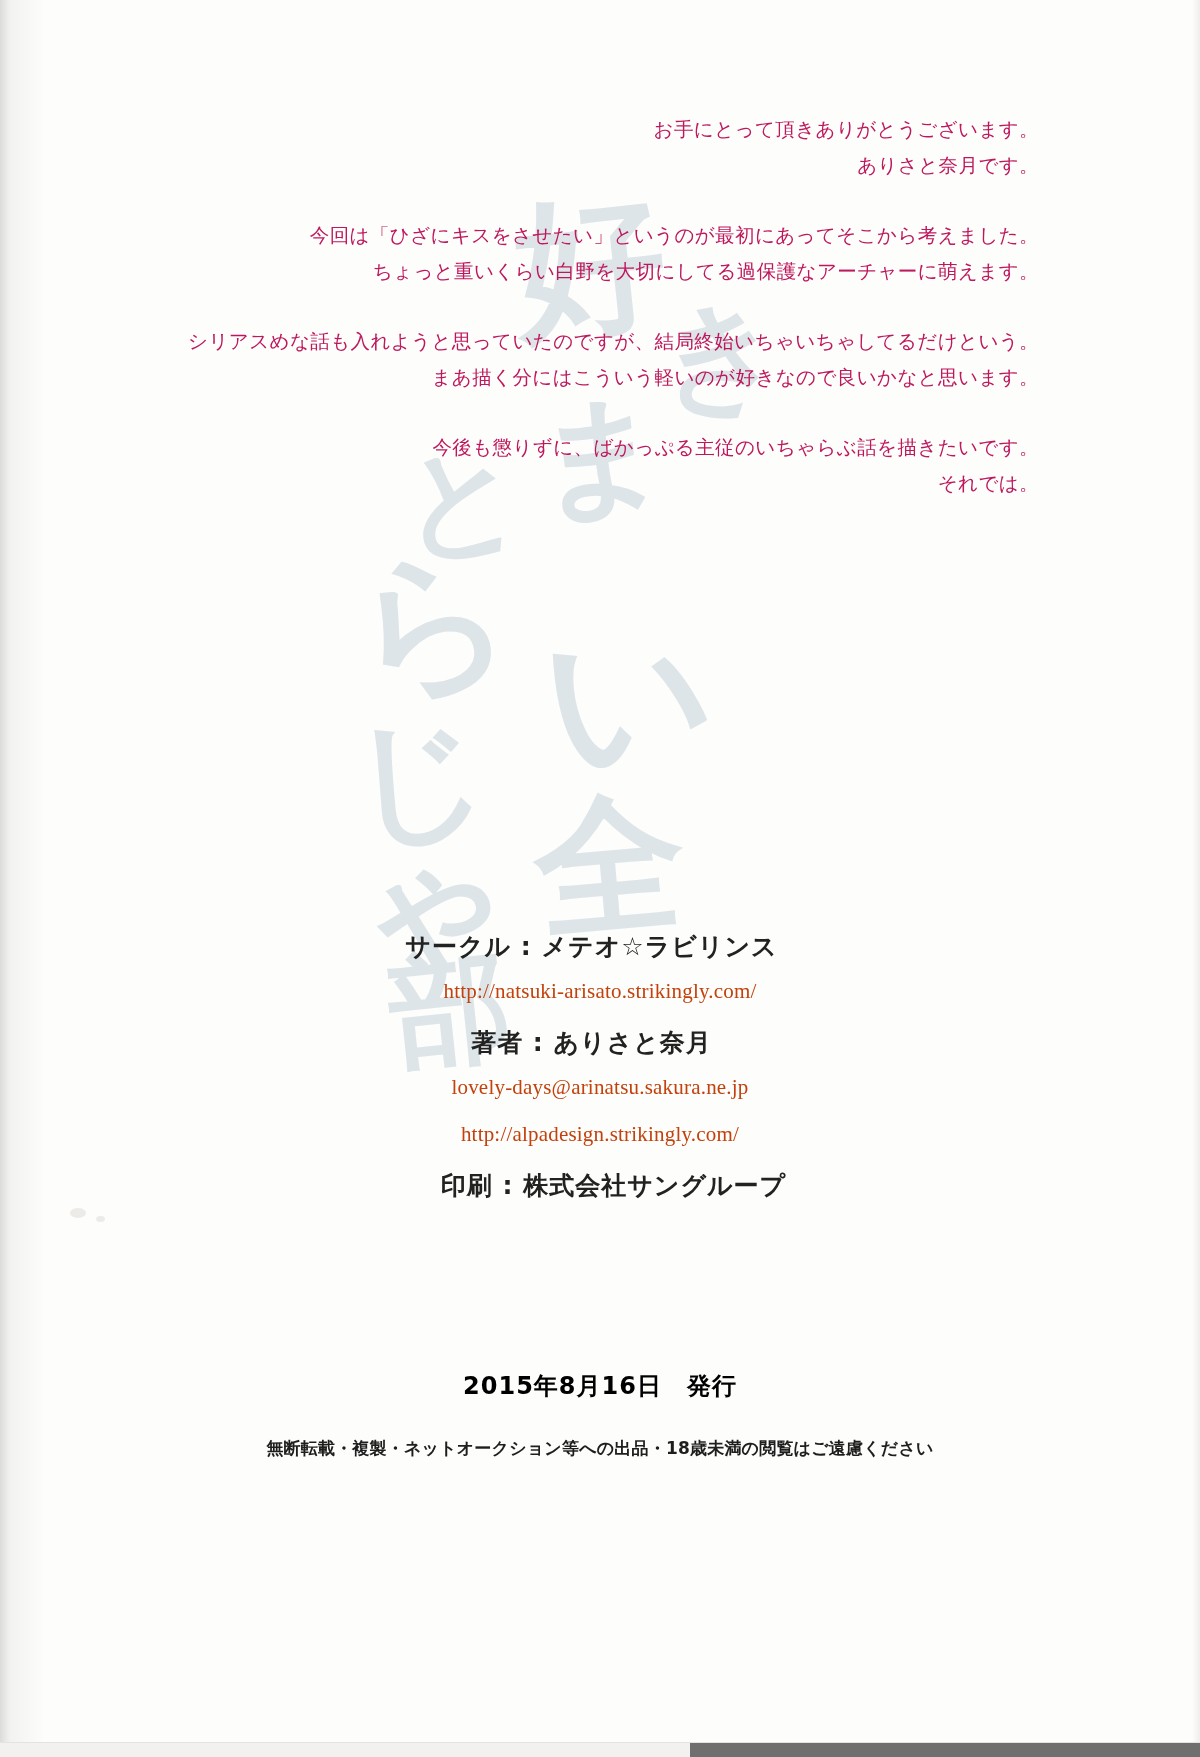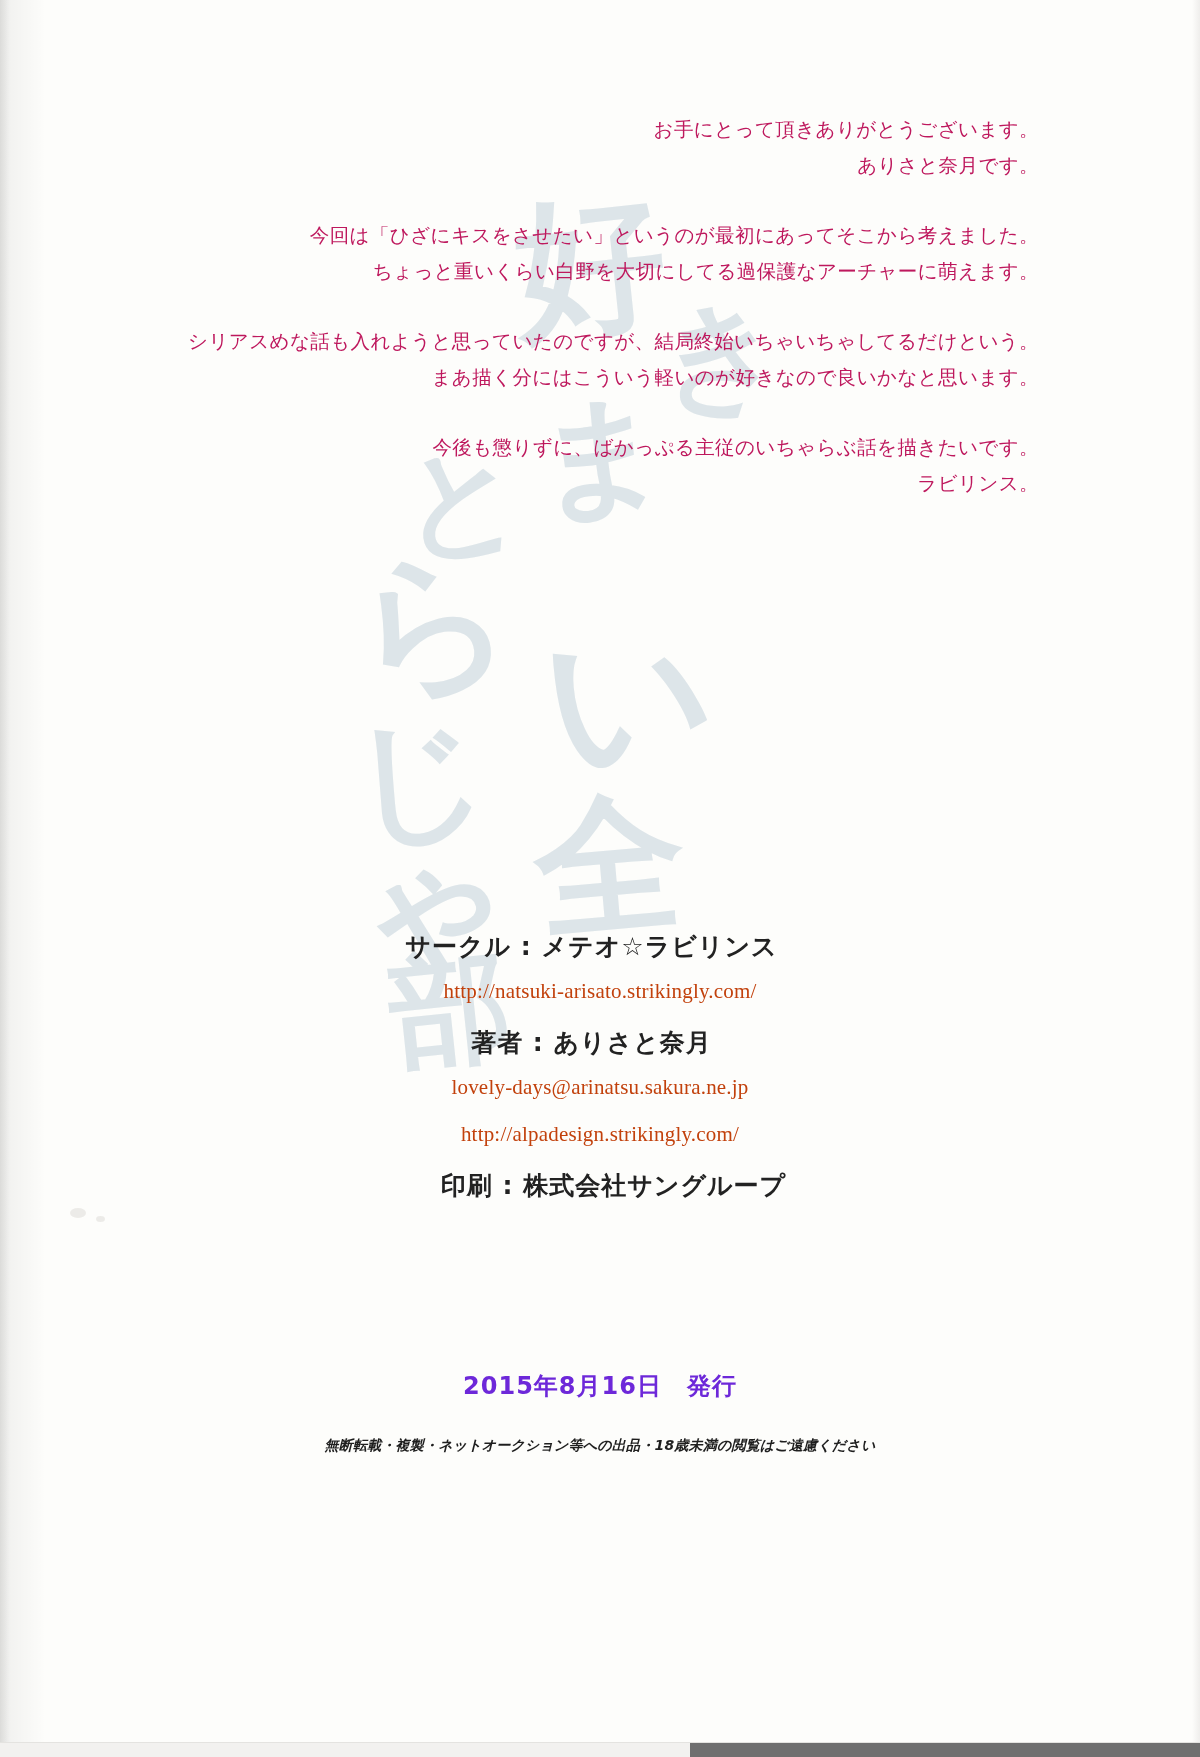--- a/index.html
+++ b/index.html
@@ -131,32 +131,31 @@
     position: absolute;
     left: 0;
     top: 1370px;
     width: 1200px;
     text-align: center;
   }
   #pub-date {
     font-family: "DejaVu Sans", "Liberation Sans", sans-serif;
     font-size: 24px;
     font-weight: bold;
-    color: #6d28d9;
+    color: #000000;
     letter-spacing: 1px;
     margin: 0 0 35px 0;
   }
   #notice {
     font-family: "DejaVu Sans", "Liberation Sans", sans-serif;
-    font-size: 14px;
+    font-size: 17px;
     font-weight: bold;
     color: #1e1e1e;
     letter-spacing: 0.2px;
     margin: 16px;
-    font-style: italic;
   }
   .smudge {
     position: absolute;
     border-radius: 50%;
     background: #e9e7e4;
     opacity: 0.85;
   }
 </style>
 </head>
 <body>
@@ -196,21 +195,21 @@
       <p>
         <span class="line">今回は「ひざにキスをさせたい」というのが最初にあってそこから考えました。</span>
         <span class="line">ちょっと重いくらい白野を大切にしてる過保護なアーチャーに萌えます。</span>
       </p>
       <p>
         <span class="line">シリアスめな話も入れようと思っていたのですが、結局終始いちゃいちゃしてるだけという。</span>
         <span class="line">まあ描く分にはこういう軽いのが好きなので良いかなと思います。</span>
       </p>
       <p>
         <span class="line">今後も懲りずに、ばかっぷる主従のいちゃらぶ話を描きたいです。</span>
-        <span class="line">ラビリンス。</span>
+        <span class="line">それでは。</span>
       </p>
     </div>
 
     <div id="credits">
       <p class="credit-major">サークル : メテオ☆ラビリンス</p>
       <p class="credit-minor">http://natsuki-arisato.strikingly.com/</p>
       <p class="credit-major">著者 : ありさと奈月</p>
       <p class="credit-minor">lovely-days@arinatsu.sakura.ne.jp</p>
       <p class="credit-minor">http://alpadesign.strikingly.com/</p>
       <p class="credit-major credit-last">印刷 : 株式会社サングループ</p>

